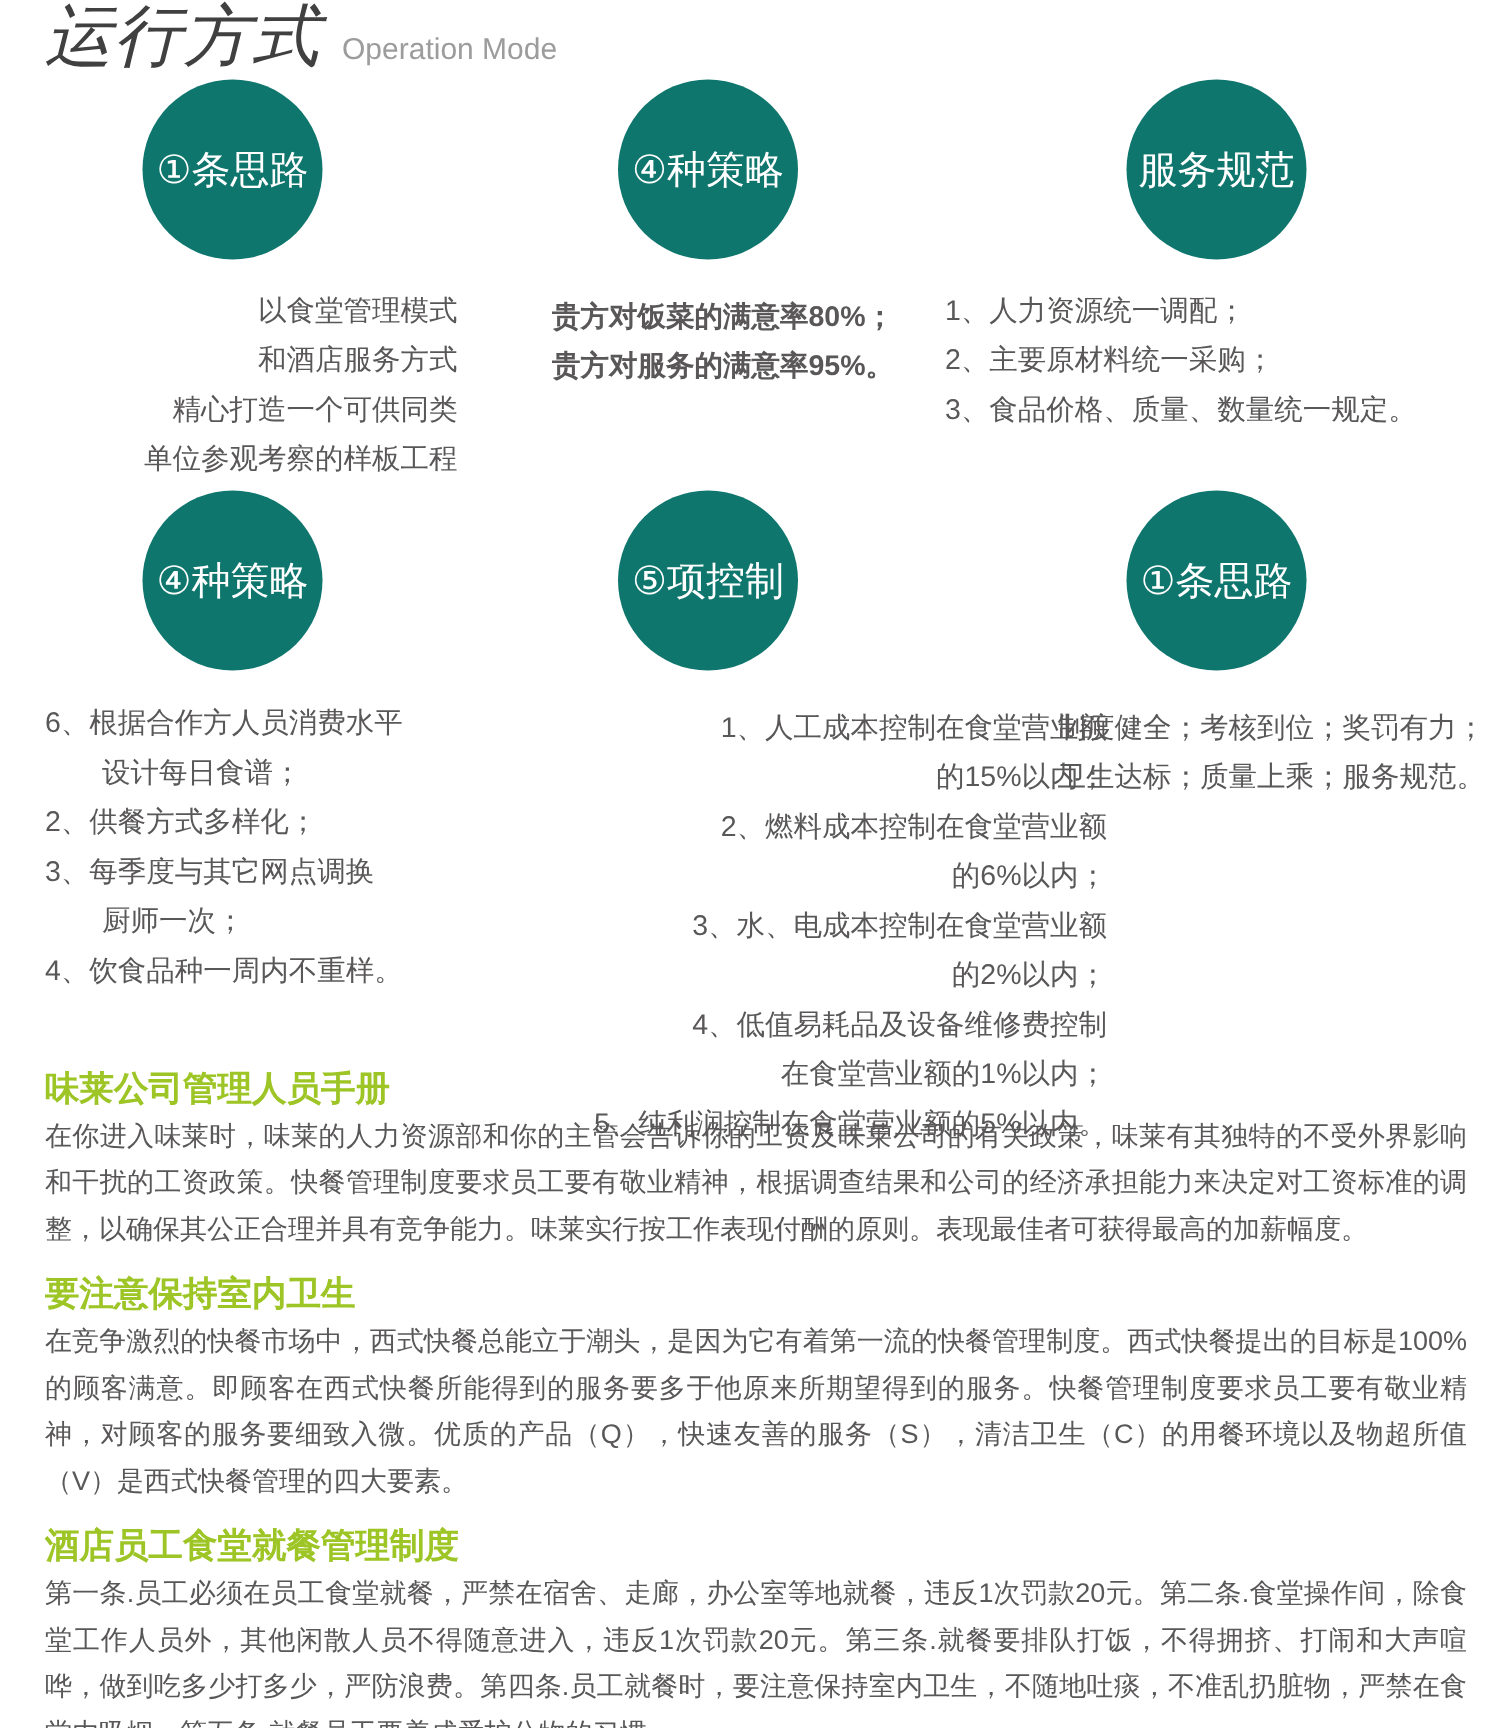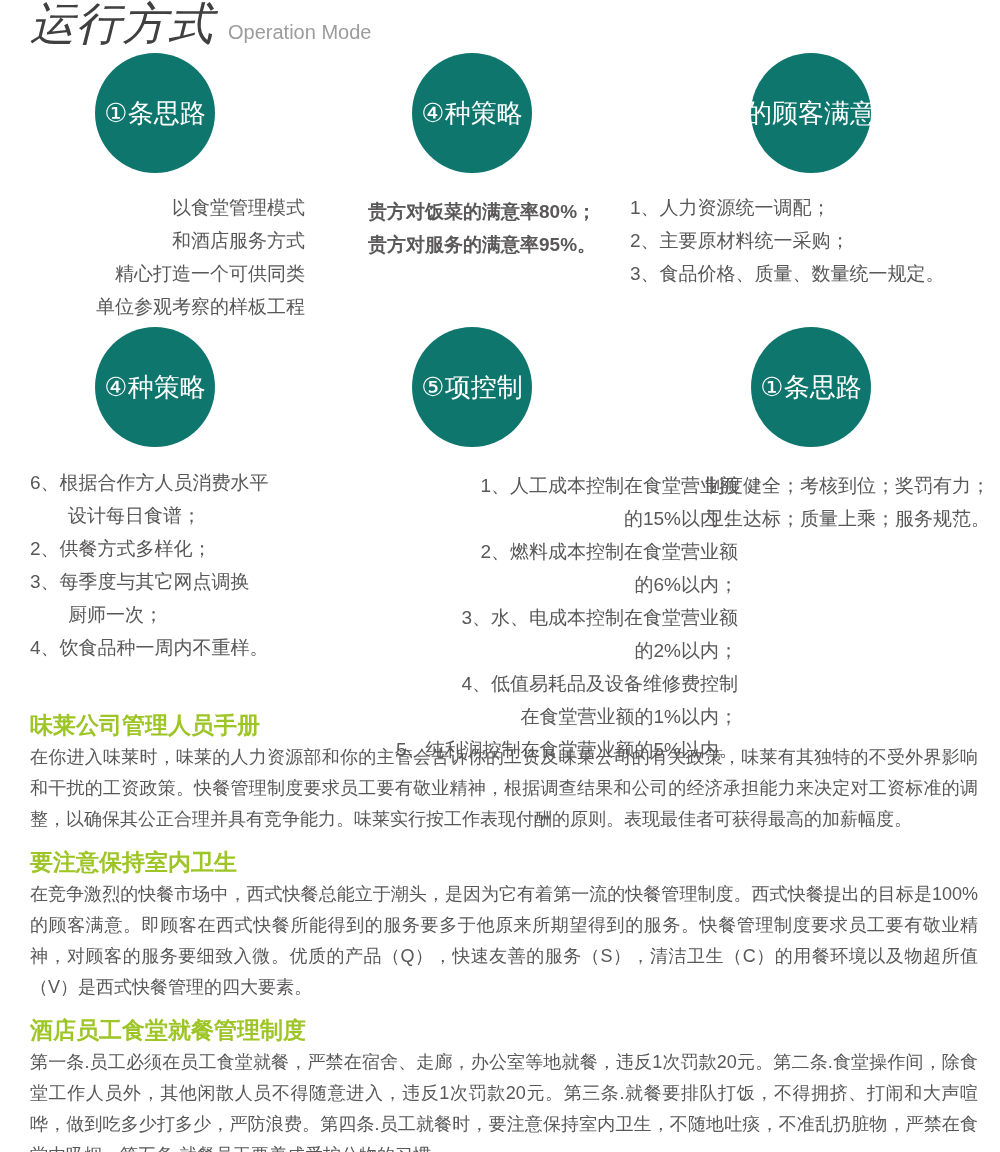--- a/index.html
+++ b/index.html
@@ -63,21 +63,21 @@
     <span class="sub">Operation Mode</span>
   </div>
 
   <div class="circle c1">
     <span>①条思路</span>
   </div>
   <div class="circle c2">
     <span>④种策略</span>
   </div>
   <div class="circle c3">
-    <span>的顾客满意</span>
+    <span>服务规范</span>
   </div>
 
   <div class="ctext t1">以食堂管理模式
 和酒店服务方式
 精心打造一个可供同类
 单位参观考察的样板工程</div>
   <div class="ctext t2">贵方对饭菜的满意率80%；
 贵方对服务的满意率95%。</div>
   <div class="ctext t3">1、人力资源统一调配；
 2、主要原材料统一采购；

